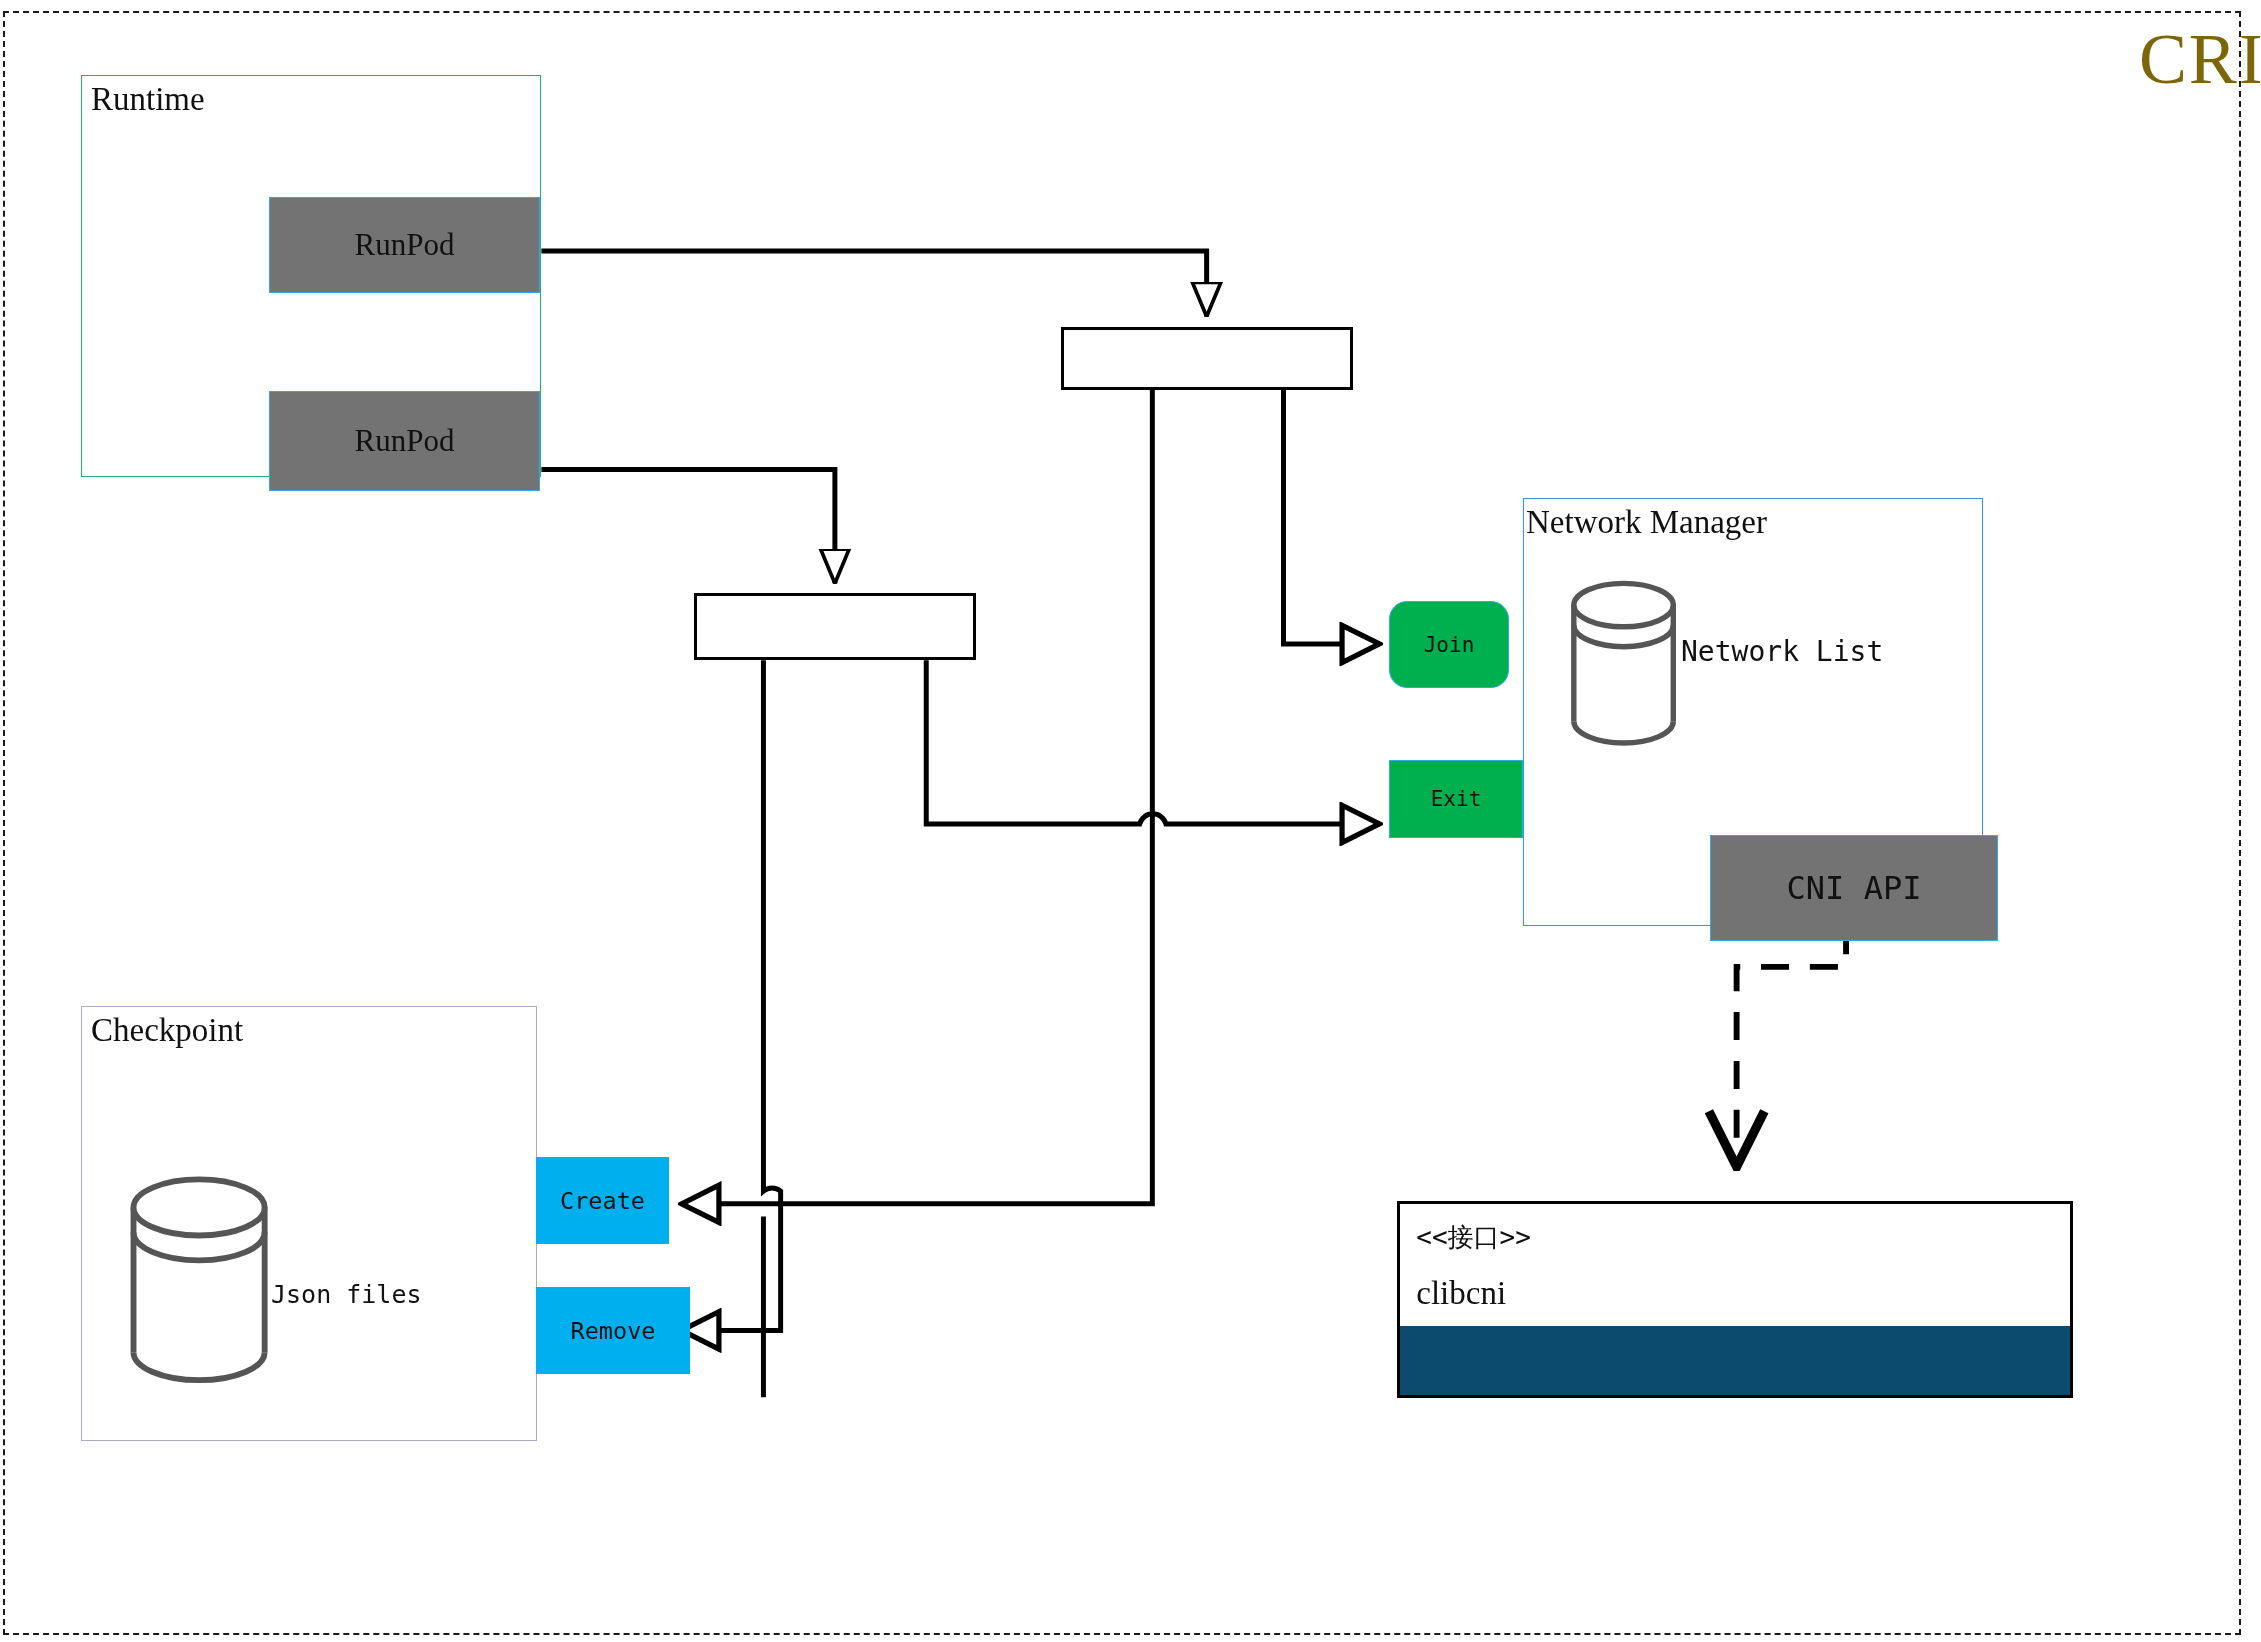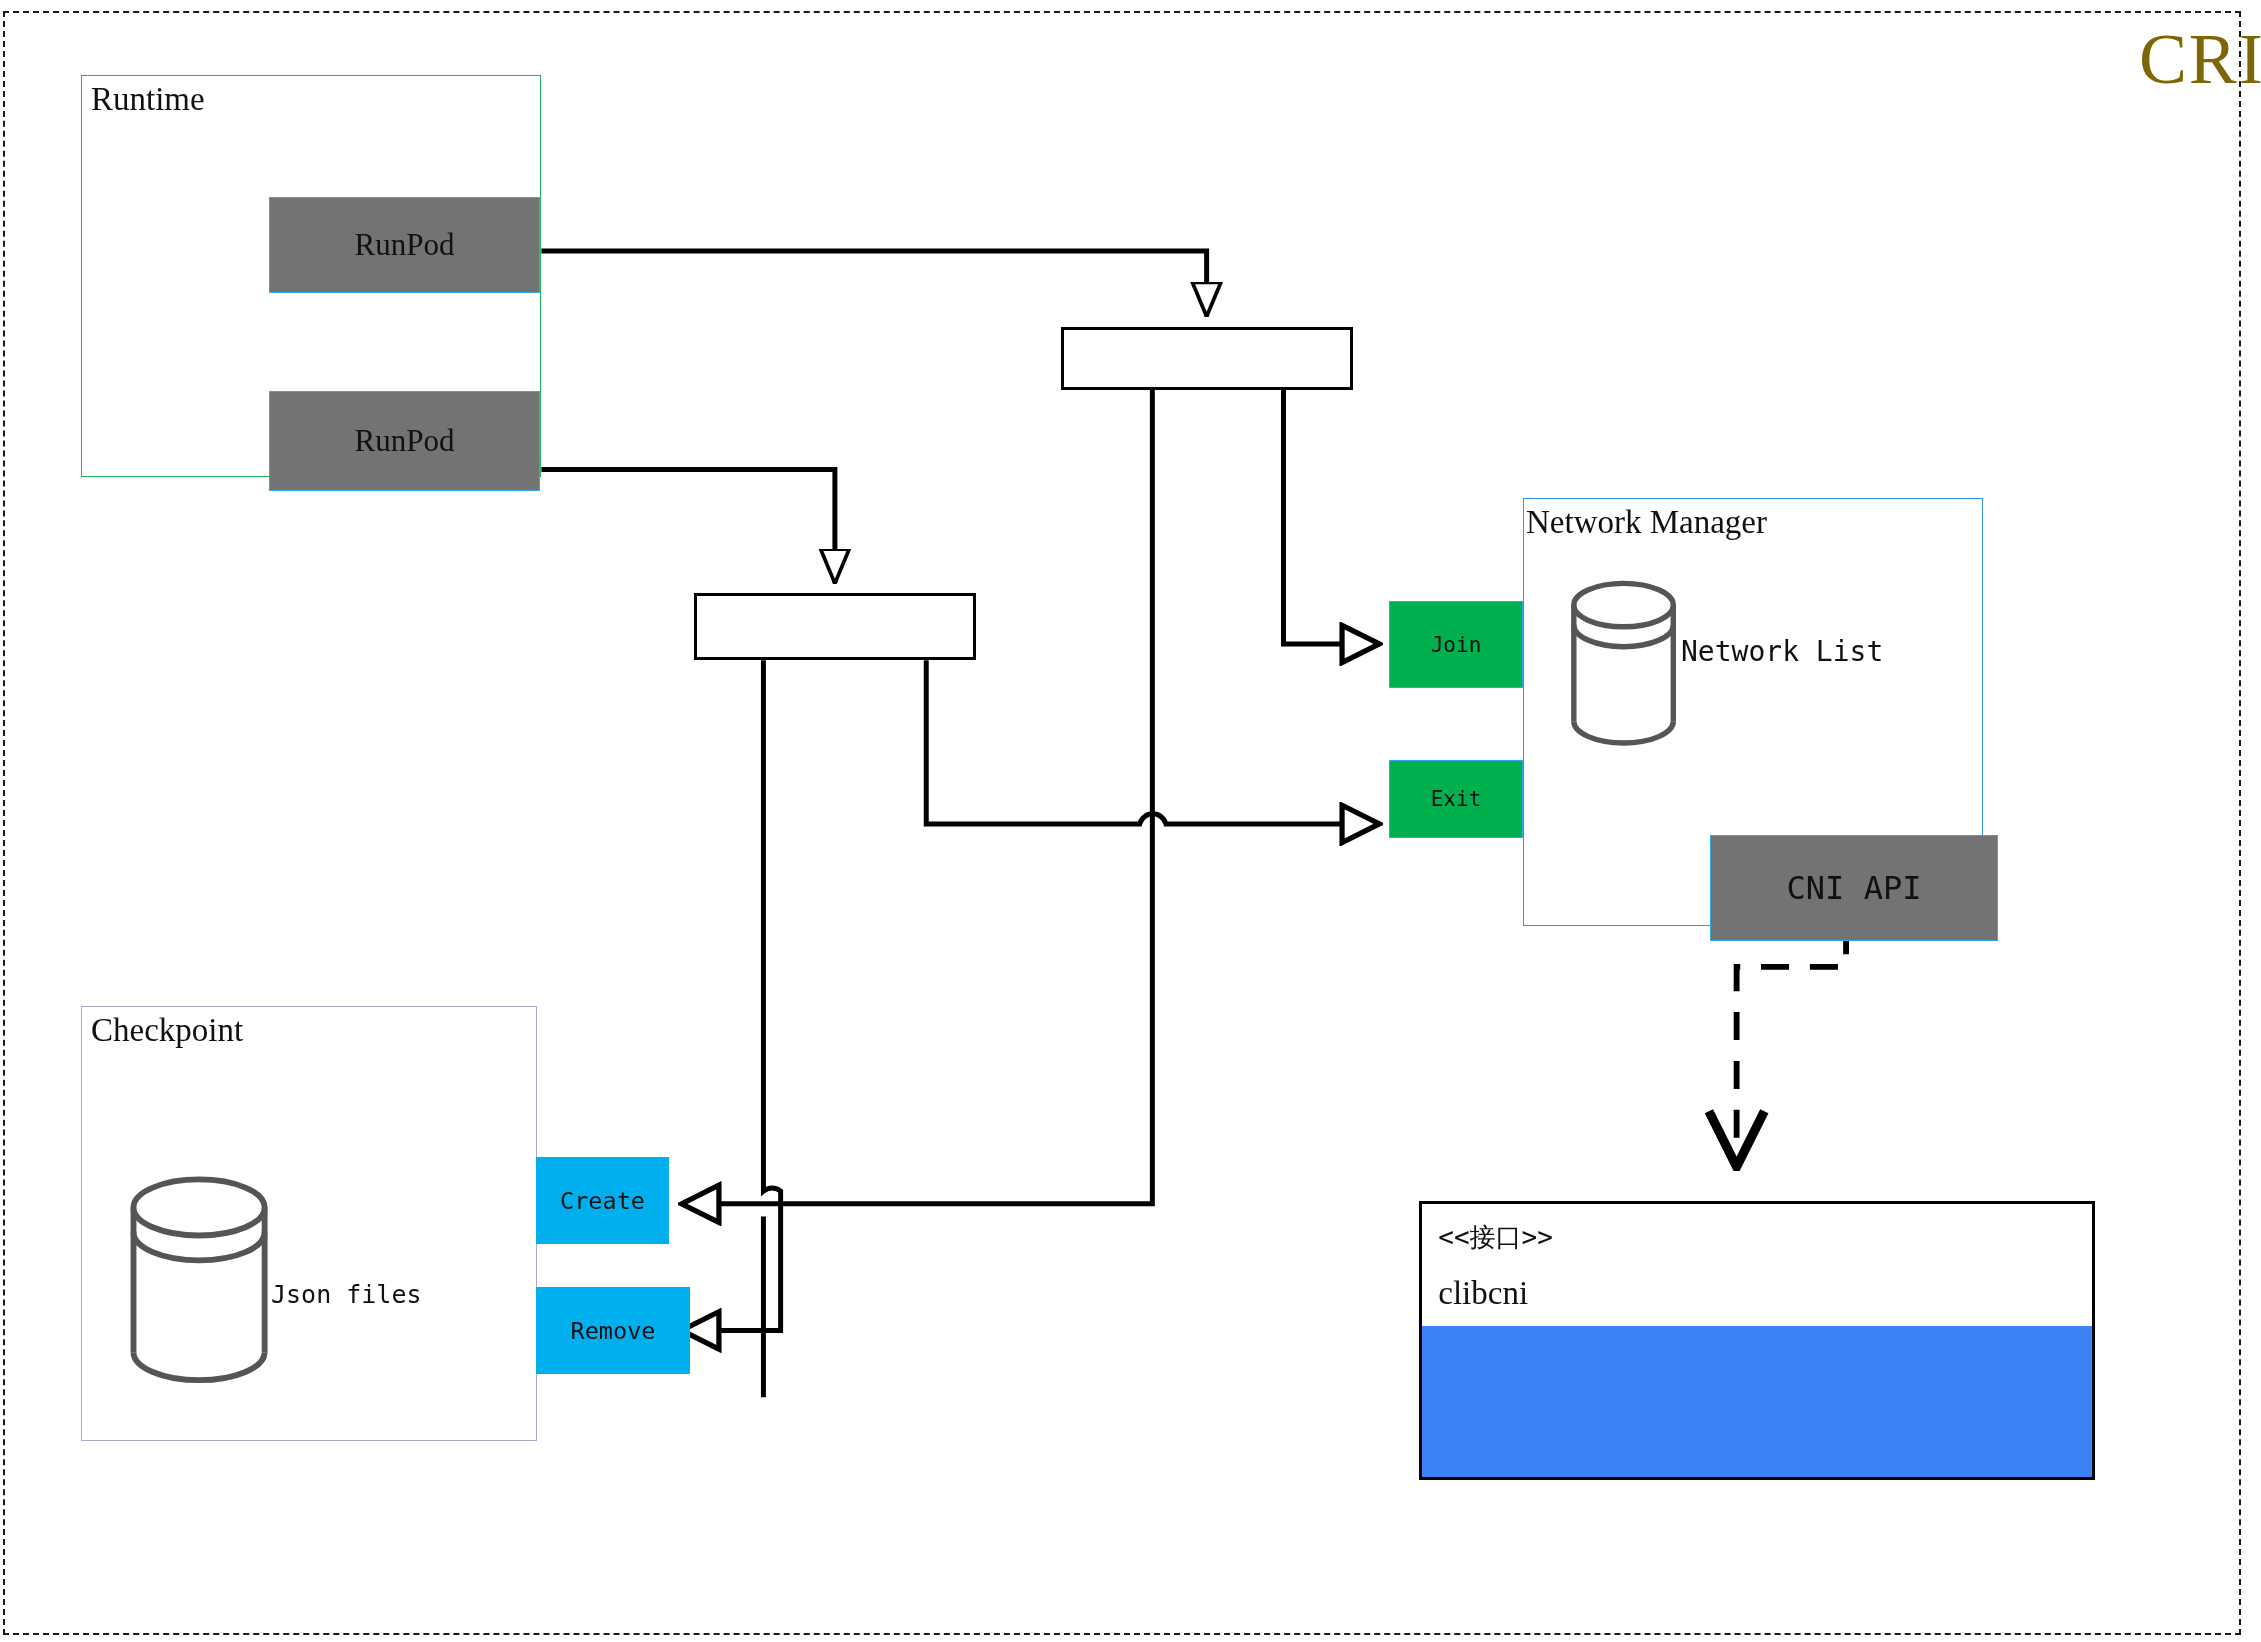--- a/index.html
+++ b/index.html
@@ -20,38 +20,38 @@
   .grp-netmgr{left:1523px;top:498px;width:460px;height:428px;border:1.8px solid #3398dd;background:#fff;}
 
   .grp-title{position:absolute;font-size:33px;color:#111;white-space:pre;}
 
   .box-peach{background:#737373;border:1.8px solid #32a8e8;}
   .box-green{background:#00b04f;border:1.4px solid #32a8e8;}
   .box-cyan{background:#00b0ee;border:0;}
 
   .runpod{left:269px;top:197px;width:271px;height:96px;}
   .stoppod{left:269px;top:391px;width:271px;height:100px;}
-  .joinbox{left:1389px;top:601px;width:134px;height:87px;}
+  .joinbox{left:1389px;top:601px;width:120px;height:87px;border-radius:18px;}
   .exitbox{left:1389px;top:760px;width:134px;height:78px;}
   .cniapi{left:1710px;top:819px;width:288px;height:106px;margin-top:16px;}
   .createbox{left:536px;top:1157px;width:133px;height:87px;}
   .removebox{left:536px;top:1287px;width:154px;height:87px;text-align:center;}
 
   .ctr{display:flex;align-items:center;justify-content:center;height:100%;width:100%;}
   .t-peach{font-size:31px;color:#111;font-family:"Liberation Serif",serif;}
   .t-green{font-size:21px;color:#111;font-family:"DejaVu Sans Mono",monospace;}
   .t-cyan{font-size:23.5px;color:#111;font-family:"DejaVu Sans Mono",monospace;}
   .t-cniapi{font-size:32px;color:#111;font-family:"DejaVu Sans Mono",monospace;}
 
   .fork{position:absolute;background:#fff;border:3.2px solid #000;box-sizing:border-box;}
   .fork-top{left:1061px;top:327px;width:292px;height:63px;}
   .fork-bot{left:694px;top:593px;width:282px;height:67px;}
 
-  .iface{position:absolute;left:1397px;top:1201px;width:676px;height:279px;
-    border:3.6px solid #000;background:#3b82f6;box-sizing:border-box;margin-left:22px;}
+  .iface{position:absolute;left:1397px;top:1201px;width:676px;height:197px;
+    border:3.6px solid #000;background:#0c4a6e;box-sizing:border-box;}
   .iface-head{position:relative;height:auto;padding:16.3px 0 13.6px 16.3px;background:#fff;}
   .iface-stereo{font-size:26px;color:#111;font-family:"DejaVu Sans Mono",monospace;display:block;}
   .iface-name{font-size:33px;color:#111;font-family:"Liberation Serif",serif;display:block;margin-top:20px;}
   .iface-ops{position:absolute;left:0;right:0;bottom:0;top:164px;background:#f0f0f0;border-top:3.6px solid #000;}
   .op{font-size:28px;color:#111;font-family:"DejaVu Sans Mono",monospace;padding-left:32px;line-height:1.0;}
   .op1{position:absolute;top:13.6px;}
   .op-div{position:absolute;left:3.6px;right:3.6px;top:58px;border-top:3.2px dotted #000;}
   .op2{position:absolute;top:69px;}
 
   .cyl-label{position:absolute;font-size:25px;color:#111;font-family:"DejaVu Sans Mono",monospace;white-space:pre;}

